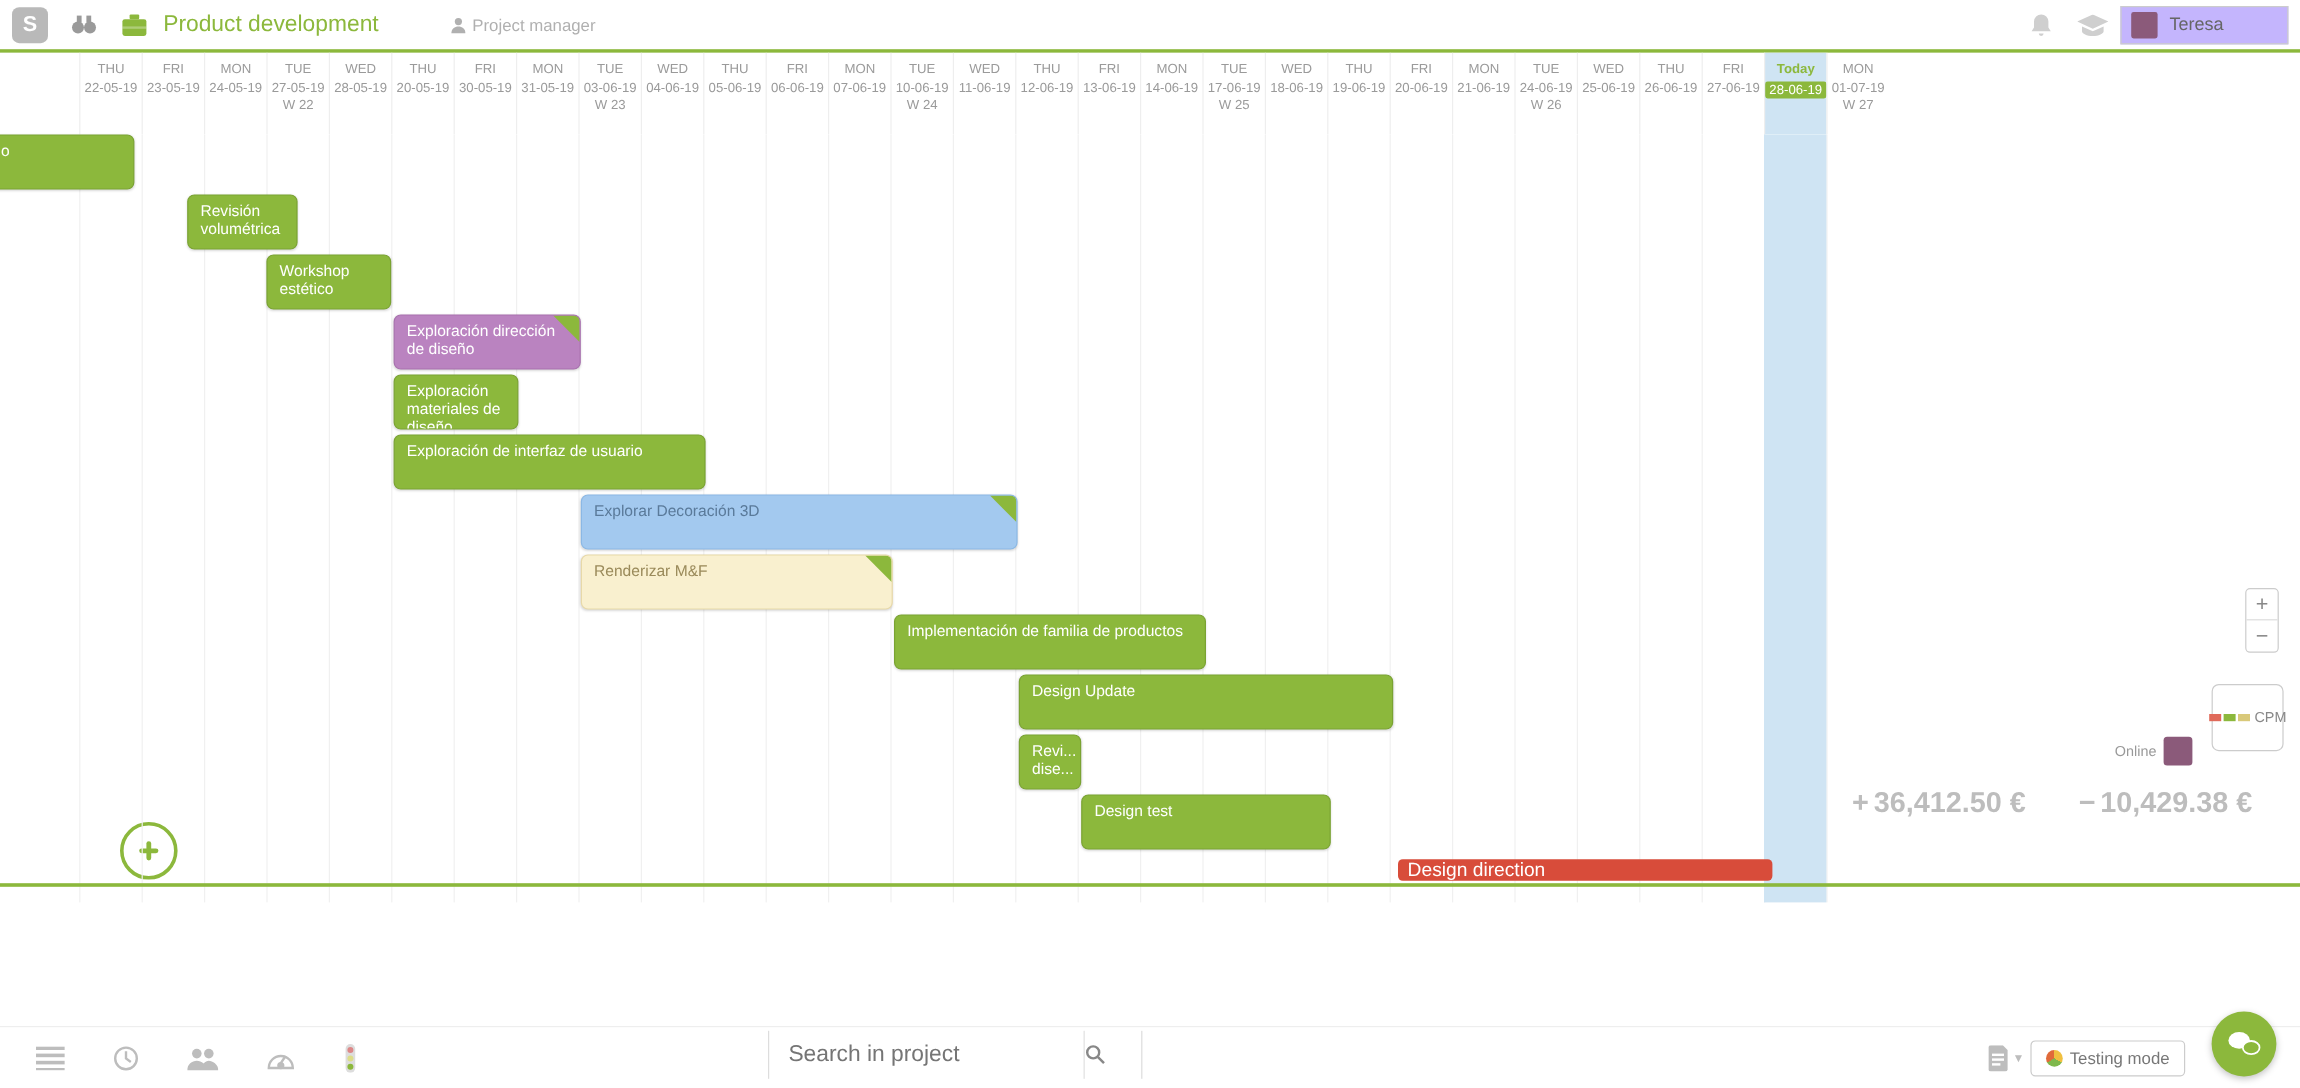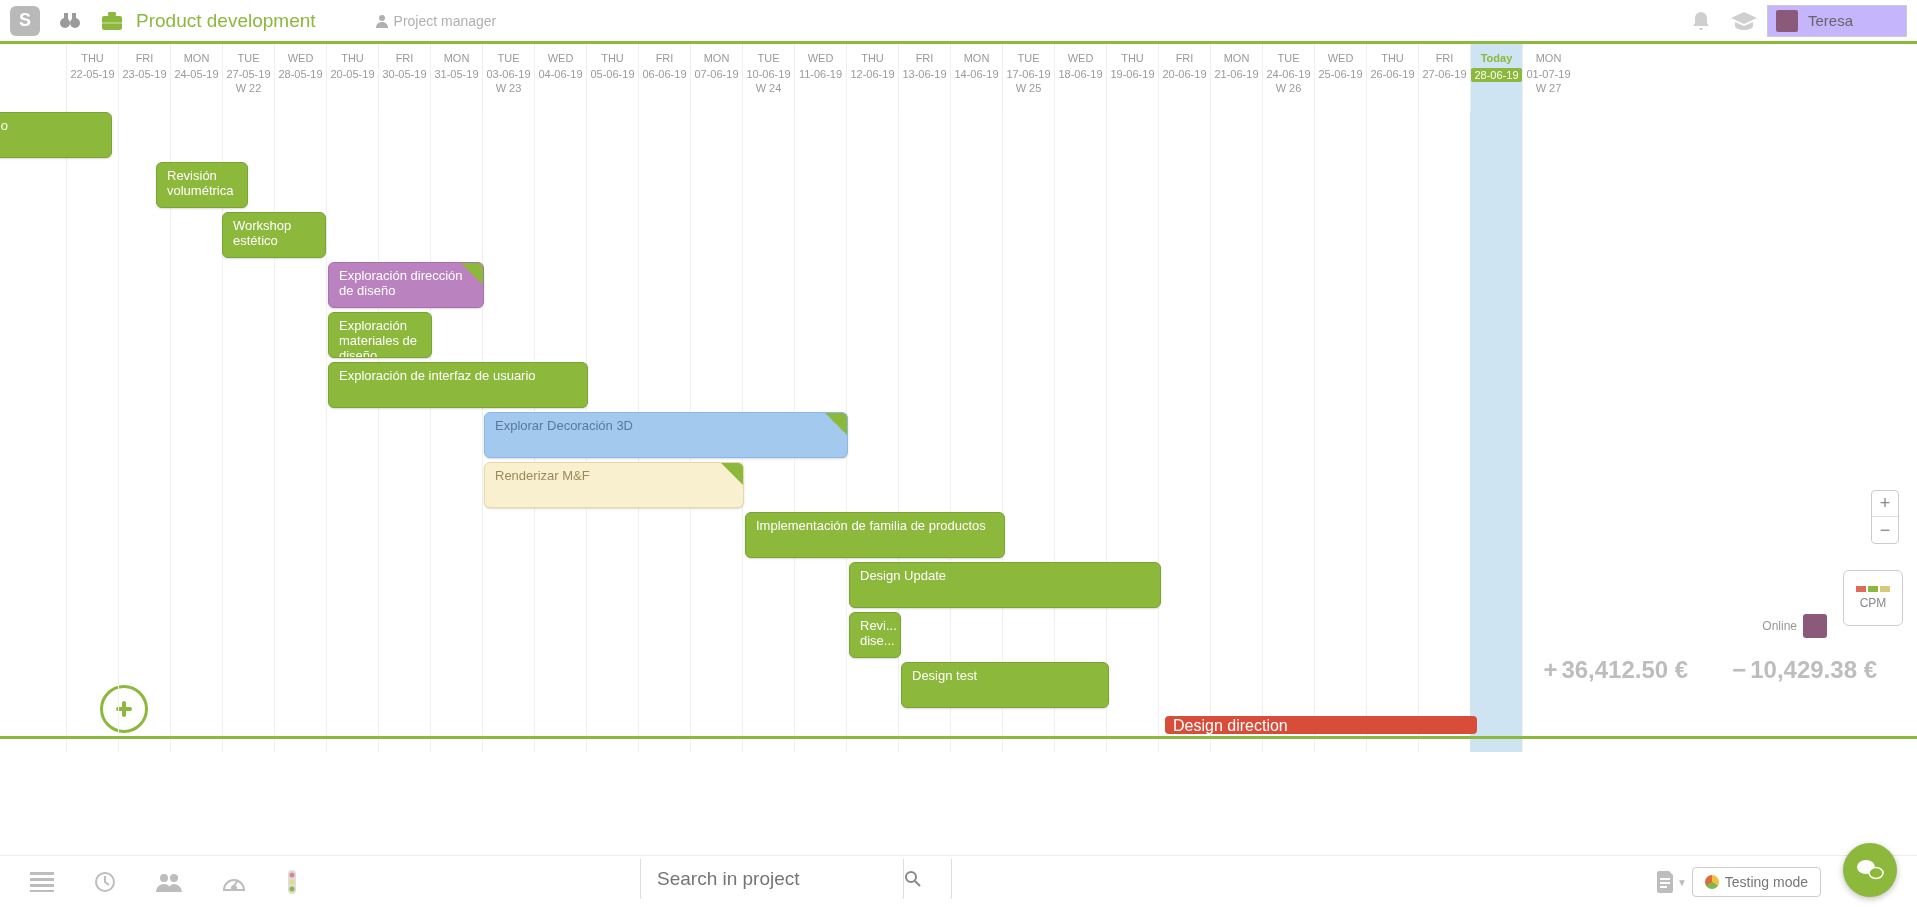--- a/index.html
+++ b/index.html
@@ -43,21 +43,21 @@
 
 .red-bar { position:absolute; height:18px; background:#d84c3a; border-radius:4px; color:#fff; font-size:16px; padding:1px 8px; overflow:hidden;}
 
 
 .add-fab { position:absolute; left:100px; top:573px; width:48px; height:48px; border:3px solid #8cb83c; border-radius:50%; display:flex; align-items:center; justify-content:center; color:#8cb83c; font-size:24px; background:#fff; cursor:pointer;}
 
 
 .zoom-box { position:absolute; right:18px; top:490px; width:28px; border:1px solid #ccc; border-radius:4px; background:#fff;}
 .zoom-box div { height:26px; display:flex; align-items:center; justify-content:center; color:#888; font-size:18px; cursor:pointer;}
 .zoom-box div:first-child { border-bottom:1px solid #ddd;}
-.cpm-box { position:absolute; right:14px; top:570px; width:60px; height:56px; border:1px solid #ccc; border-radius:6px; background:#fff; display:flex; flex-direction:column; align-items:center; justify-content:center; gap:4px; font-size:12px; color:#888; cursor:pointer;}
+.cpm-box { position:absolute; right:14px; top:570px; width:60px; height:56px; border:1px solid #ccc; border-radius:6px; background:#fff; display:flex; flex-direction:row; align-items:center; justify-content:center; gap:4px; font-size:12px; color:#888; cursor:pointer;}
 .cpm-box .minibar { display:flex; gap:2px;}
 .cpm-box .minibar span { width:10px; height:6px;}
 .online-badge { position:absolute; right:90px; top:614px; display:flex; align-items:center; gap:6px; color:#999; font-size:12px;}
 .online-badge .av { width:24px; height:24px; background:#8b5a7a; border-radius:3px;}
 
 
 .finance { position:absolute; right:40px; top:656px; display:flex; gap:44px; color:#bdbdbd; font-size:24px; font-weight:bold; align-items:center;text-align:center;}
 .finance .plus::before { content:"+"; color:#bdbdbd; margin-right:4px;}
 .finance .minus::before { content:"−"; color:#bdbdbd; margin-right:4px;}
 

